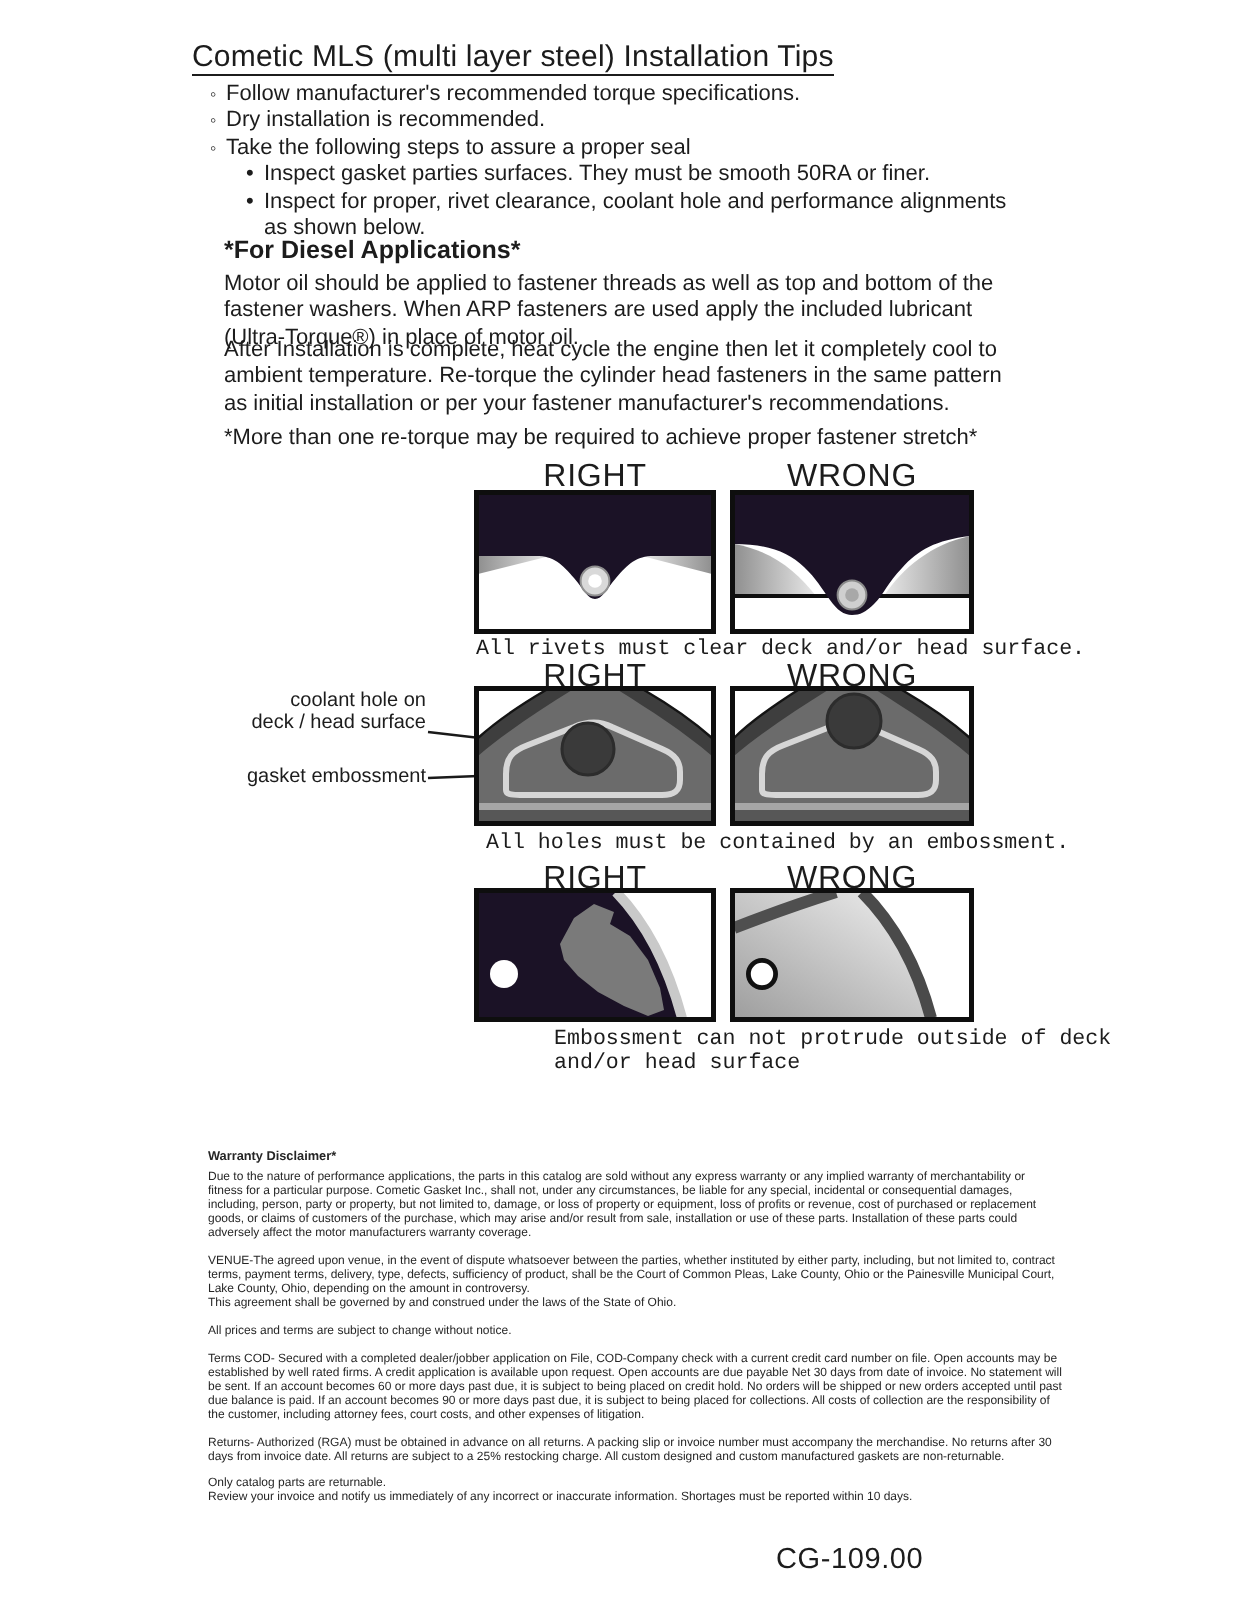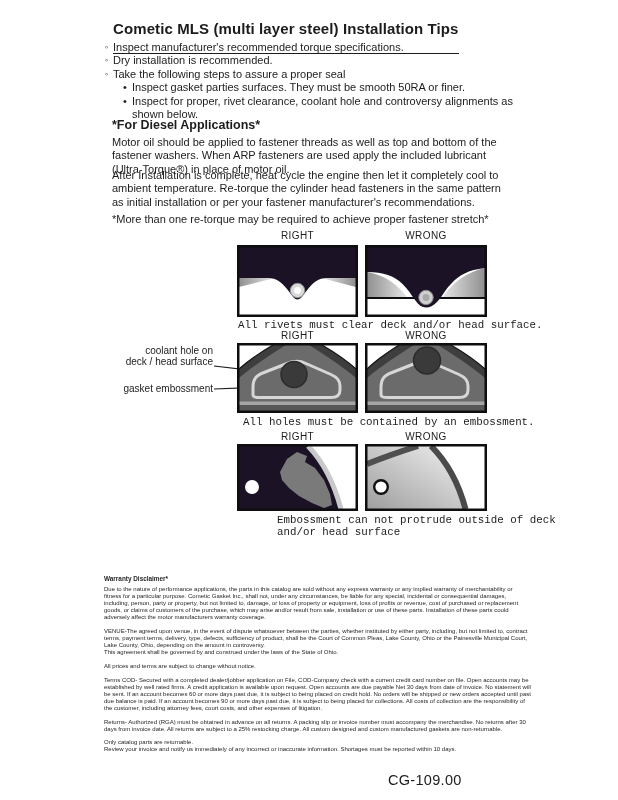--- a/index.html
+++ b/index.html
@@ -6,37 +6,37 @@
   .page{
     position:relative;width:618px;height:800px;margin:0 auto;
     background:#ffffff;color:#1c1c1c;
     font-family:"Liberation Sans","DejaVu Sans",sans-serif;
     overflow:hidden;
   }
   .abs{position:absolute;}
 
   
   .title{
-    left:113px;top:20px;font-size:15px;font-weight:bold;
-    border-bottom:1.5px solid #1c1c1c;padding-bottom:16px;letter-spacing:.1px;
+    left:96px;top:20px;font-size:15px;font-weight:normal;
+    border-bottom:1.5px solid #1c1c1c;padding-bottom:0;letter-spacing:.1px;
   }
   .bullets{left:105px;top:41px;width:410px;font-size:11px;line-height:13.4px;}
   .bullet-row{display:flex;}
   .bullet-row .marker{width:8px;flex:0 0 8px;font-size:9px;line-height:13.4px;}
   .bullet-row.sub{margin-left:18px;}
   .bullet-row.sub .marker{font-size:11px;width:9px;flex:0 0 9px;}
 
   .diesel-heading{left:112px;top:118px;font-size:12.5px;font-weight:bold;}
   .para{left:112px;width:394px;font-size:11px;line-height:13.4px;white-space:pre-line;}
   .p1{top:136px;}
   .p2{top:169px;}
   .p3{top:213px;}
 
   
-  .fig-label-row{left:237px;width:250px;display:flex;gap:7px;font-size:10px;letter-spacing:.4px;}
+  .fig-label-row{left:237px;width:250px;display:flex;gap:7px;font-size:16px;letter-spacing:.4px;}
   .fig-label-row span{display:block;text-align:center;}
   .fl1{width:121px;} .fl2{width:122px;}
   .fig-box-row{left:237px;display:flex;gap:7px;}
   .fig-caption{font-size:10.8px;line-height:12px;white-space:pre-line;font-family:Liberation Mono, monospace;}
 
   .labels1{top:230px;} .boxes1{top:245px;} .cap1{left:238px;top:319px;}
   .labels2{top:330px;} .boxes2{top:343px;} .cap2{left:243px;top:416px;}
   .labels3{top:431px;} .boxes3{top:444px;} .cap3{left:237px;top:514px;margin-left:40px;}
 
   .ann{width:115px;left:98px;text-align:right;font-size:10px;line-height:11px;white-space:pre-line;}
@@ -53,37 +53,37 @@
 </head>
 <body>
 
 <div class="page">
 
   <div class="abs title">Cometic MLS (multi layer steel) Installation Tips</div>
 
   <div class="abs bullets">
     <div class="bullet-row">
       <span class="marker">◦</span>
-      <span>Inspect manufacturer's recommended torque specifications.</span>
+      <span>Follow manufacturer's recommended torque specifications.</span>
     </div>
     <div class="bullet-row">
       <span class="marker">◦</span>
       <span>Dry installation is recommended.</span>
     </div>
     <div class="bullet-row">
       <span class="marker">◦</span>
       <span>Take the following steps to assure a proper seal</span>
     </div>
     <div class="bullet-row sub">
       <span class="marker">•</span>
       <span>Inspect gasket parties surfaces.  They must be smooth 50RA or finer.</span>
     </div>
     <div class="bullet-row sub">
       <span class="marker">•</span>
-      <span>Inspect for proper, rivet clearance, coolant hole and controversy alignments as shown below.</span>
+      <span>Inspect for proper, rivet clearance, coolant hole and performance alignments as shown below.</span>
     </div>
   </div>
 
   <div class="abs para p1">Motor oil should be applied to fastener threads as well as top and bottom of the fastener washers. When ARP fasteners are used apply the included lubricant (Ultra-Torque®) in place of motor oil.</div>
   <div class="abs diesel-heading">*For Diesel Applications*</div>
   <div class="abs para p2">After Installation is complete, heat cycle the engine then let it completely cool to ambient temperature. Re-torque the cylinder head fasteners in the same pattern as initial installation or per your fastener manufacturer's recommendations.</div>
   <div class="abs para p3">*More than one re-torque may be required to achieve proper fastener stretch*</div>
 
   <div class="abs fig-label-row labels1">
     <span class="fl1">RIGHT</span>

